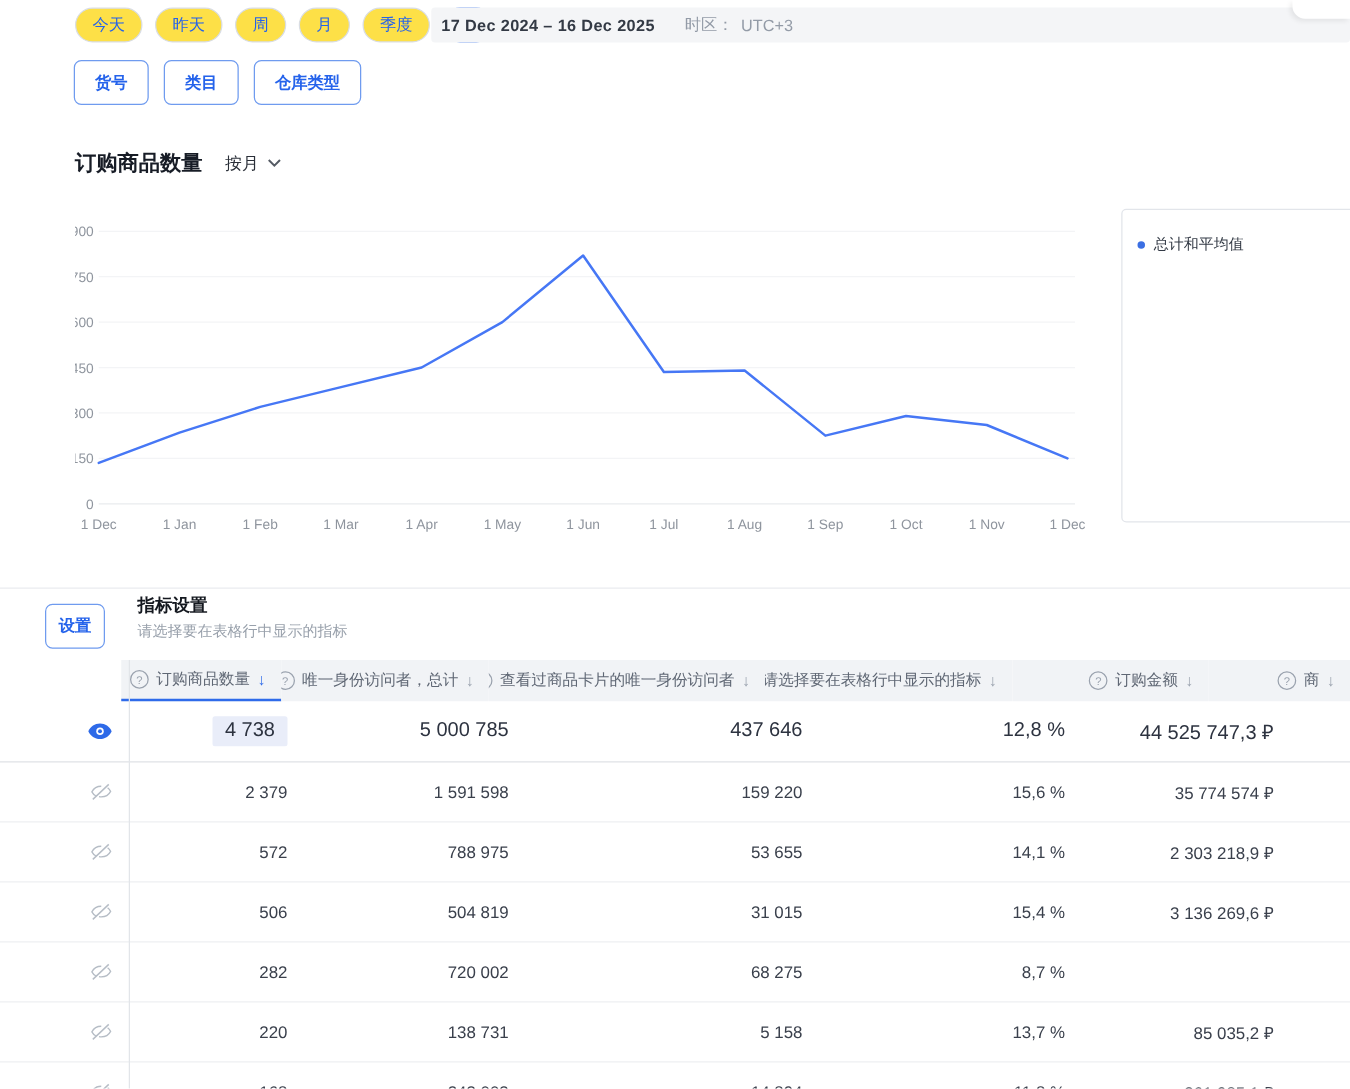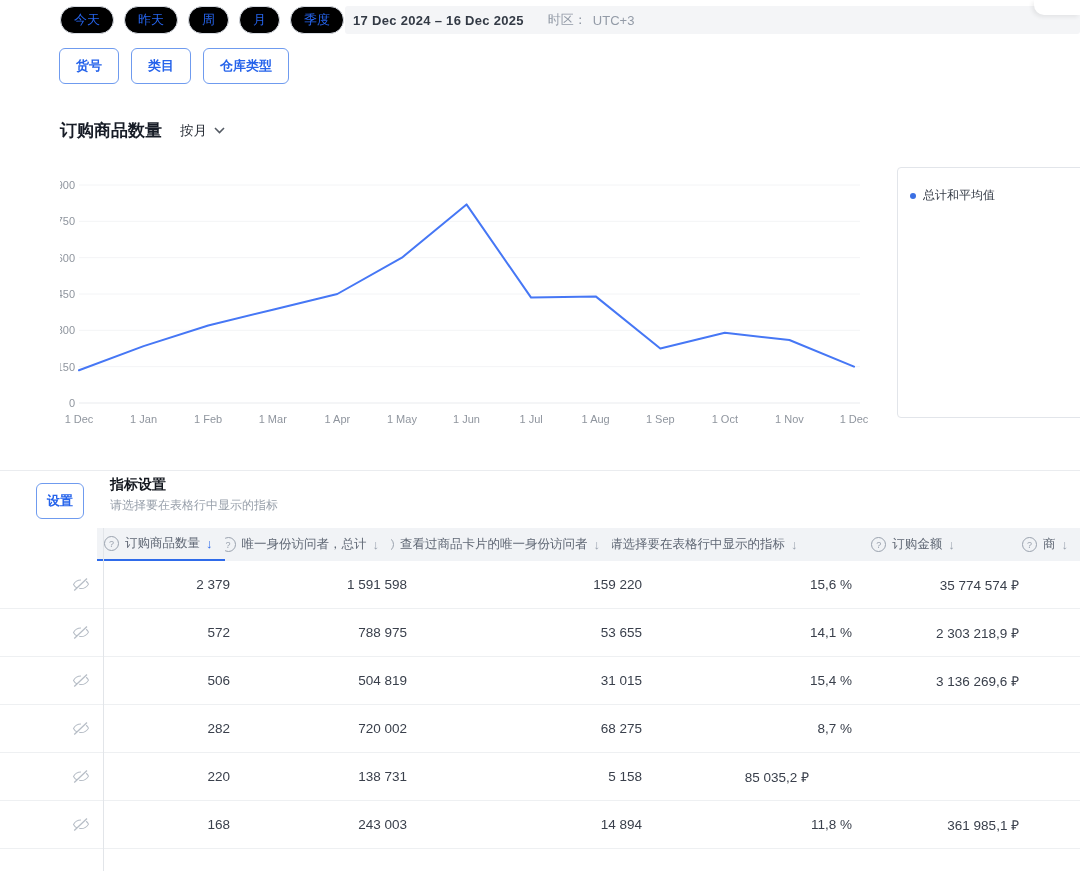--- a/index.html
+++ b/index.html
@@ -1,21 +1,21 @@
 <!DOCTYPE html>
 <html><head>
 <meta charset="utf-8">
 <style>
   html,body{margin:0;padding:0;background:#fff;}
   .page{position:relative;width:1080px;height:871px;overflow:hidden;background:#fff;
         font-family:"Liberation Sans", sans-serif;color:#2d3340;}
 
   
   .pills{position:absolute;left:60px;top:6px;display:flex;gap:10px;align-items:center;}
-  .pill{height:28px;padding:0 13px;border-radius:14px;border:1px solid #d9dde4;background:#000000;
+  .pill{height:28px;padding:0 13px;border-radius:14px;border:1px solid #d9dde4;background:#fde047;
         color:#2563eb;font-size:13px;font-family:inherit;cursor:pointer;line-height:26px;}
   .pill.active{background:#2563eb;border-color:#2563eb;color:#fff;font-weight:bold;}
   .datebar{position:absolute;left:345px;top:6px;width:735px;height:28px;background:#f4f5f7;
            border-radius:3px;display:flex;align-items:center;font-size:13px;}
   .daterange{margin-left:8px;font-weight:bold;color:#333a45;letter-spacing:.3px;text-align:center;}
   .tz{margin-left:24px;color:#939ba7;}
   .tzv{margin-left:6px;color:#939ba7;}
   .corner-card{position:absolute;top:0;right:0;width:46px;height:15px;background:#fff;
                border-radius:0 0 0 10px;box-shadow:-2px 2px 4px rgba(0,0,0,.07);}
 
@@ -182,20 +182,38 @@
           <span>订购金额</span>
           <span class="arrow">↓</span>
         </div>
         <div class="th" style="width: 120px;">
           <span class="qicon">?</span>
           <span>商</span>
           <span class="arrow">↓</span>
         </div>
       </div>
     <div id="tbody">
+        <div class="tr total">
+          <div class="td eye-c" style="width: 103px;">
+            <button class="eye-btn">
+              <svg width="20" height="14" viewBox="0 0 24 16">
+                <path d="M12 .5C7 .5 2.8 3.4.8 8c2 4.6 6.2 7.5 11.2 7.5S21.2 12.6 23.2 8C21.2 3.4 17 .5 12 .5z" fill="#2e6ae8"></path>
+                <circle cx="12" cy="8" r="3.6" fill="#fff"></circle>
+                <circle cx="12" cy="8" r="1.9" fill="#2e6ae8"></circle>
+              </svg>
+            </button>
+          </div>
+          <div class="td" style="width: 135px;">
+            <span class="hl">4 738</span>
+          </div>
+          <div class="td" style="width: 177px;">5 000 785</div>
+          <div class="td" style="width: 235px;">437 646</div>
+          <div class="td" style="width: 210px;">12,8 %</div>
+          <div class="td" style="width: 167px;">44 525 747,3 ₽</div>
+        </div>
         <div class="tr">
           <div class="td eye-c" style="width: 103px;">
             <button class="eye-btn">
               <svg width="18" height="15" viewBox="0 0 24 19">
                 <path d="M3 17.5 20 1.5" stroke="#b6bdc6" stroke-width="1.6" fill="none"></path>
                 <path d="M12 3.5C7.5 3.5 3.8 6 2 9.5c1 2 2.7 3.7 4.8 4.7 M9.6 14.6c.8.2 1.6.3 2.4.3 4.5 0 8.2-2.5 10-5.9-.8-1.5-1.9-2.8-3.2-3.8" stroke="#b6bdc6" stroke-width="1.4" fill="none"></path>
               </svg>
             </button>
           </div>
           <div class="td" style="width: 135px;">2 379</div>
@@ -253,20 +271,21 @@
             <button class="eye-btn">
               <svg width="18" height="15" viewBox="0 0 24 19">
                 <path d="M3 17.5 20 1.5" stroke="#b6bdc6" stroke-width="1.6" fill="none"></path>
                 <path d="M12 3.5C7.5 3.5 3.8 6 2 9.5c1 2 2.7 3.7 4.8 4.7 M9.6 14.6c.8.2 1.6.3 2.4.3 4.5 0 8.2-2.5 10-5.9-.8-1.5-1.9-2.8-3.2-3.8" stroke="#b6bdc6" stroke-width="1.4" fill="none"></path>
               </svg>
             </button>
           </div>
           <div class="td" style="width: 135px;">220</div>
           <div class="td" style="width: 177px;">138 731</div>
           <div class="td" style="width: 235px;">5 158</div>
+          <div class="td" style="width: 210px;">13,7 %</div>
           <div class="td" style="width: 167px;">85 035,2 ₽</div>
         </div>
         <div class="tr">
           <div class="td eye-c" style="width: 103px;">
             <button class="eye-btn">
               <svg width="18" height="15" viewBox="0 0 24 19">
                 <path d="M3 17.5 20 1.5" stroke="#b6bdc6" stroke-width="1.6" fill="none"></path>
                 <path d="M12 3.5C7.5 3.5 3.8 6 2 9.5c1 2 2.7 3.7 4.8 4.7 M9.6 14.6c.8.2 1.6.3 2.4.3 4.5 0 8.2-2.5 10-5.9-.8-1.5-1.9-2.8-3.2-3.8" stroke="#b6bdc6" stroke-width="1.4" fill="none"></path>
               </svg>
             </button>

